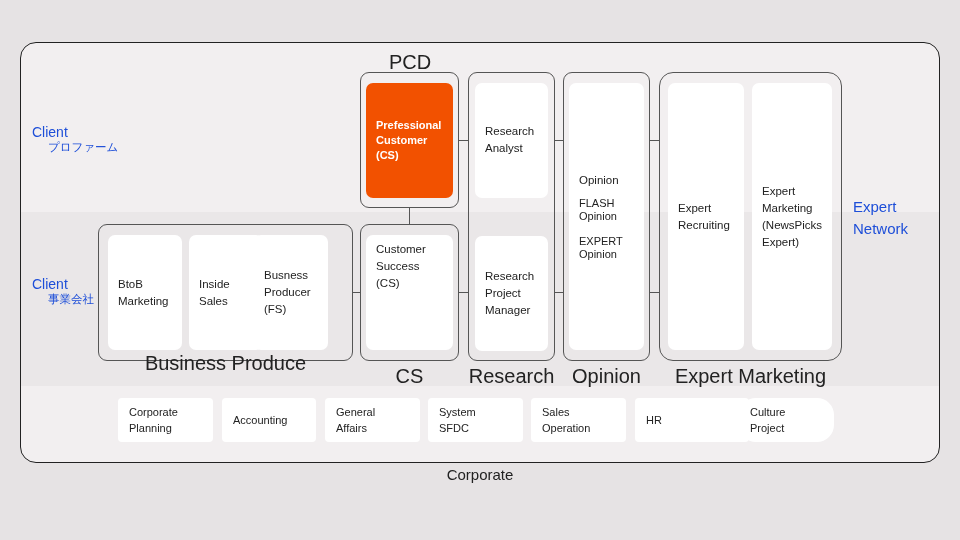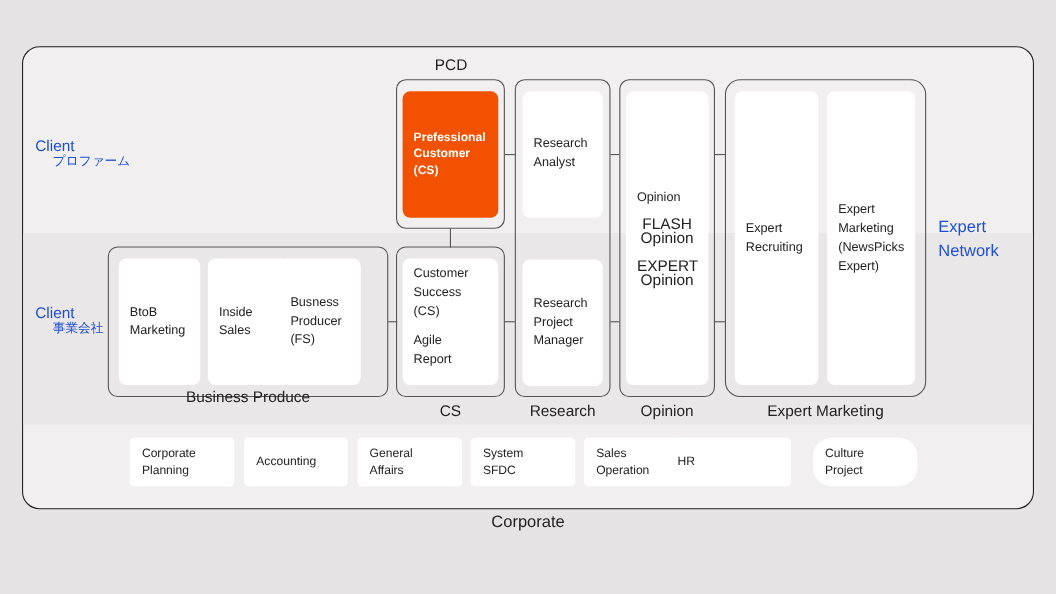--- a/index.html
+++ b/index.html
@@ -26,23 +26,23 @@
   .card {
     position: absolute; background: #ffffff; border-radius: 7px;
     font-size: 11.5px; line-height: 17px; color: #222;
     padding: 0 10px;
     display: flex; flex-direction: column; justify-content: center;
   }
   .card.top { justify-content: flex-start; }
   .card.orange {
     background: #f25100; color: #fff; font-weight: bold;
   }
-  .small { font-size: 14px; line-height: 13px; text-align: center; }
+  .small { font-size: 11px; line-height: 13px; }
   .line { position: absolute; background: #555; }
-  .grp-label { position: absolute; font-size: 14px; text-align: center; color: #222; }
+  .grp-label { position: absolute; font-size: 20px; text-align: center; color: #222; }
   .row-label { position: absolute; font-size: 14px; line-height: 16px; color: #1d4ed8; }
   .row-label .sub { font-size: 11.5px; line-height: 14px; display: block; margin-left: 16px; }
   .corp-card {
     position: absolute; top: 398px; height: 44px; background: #fff; border-radius: 4px;
     font-size: 11px; line-height: 16px; padding: 0 11px;
     display: flex; flex-direction: column; justify-content: center;
   }
   .txt { white-space: pre-line; }
 </style>
 </head>
@@ -79,22 +79,20 @@
 Producer
 (FS)</div>
 <div class="grp-label" style="left:98px; width:255px; top:352px;">Business Produce</div>
 <div class="line" style="left:353px; top:292px; width:8px; height:1.2px;"></div>
 
 <div class="group" style="left:360px; top:224px; width:99px; height:137px;"></div>
 <div class="card top" style="left:366px; top:235px; width:87px; height:115px; padding-top:6px;">
   <span class="txt">Customer
 Success
 (CS)</span>
-  <span class="txt" style="margin-top:10px;">Agile
-Report</span>
 </div>
 <div class="grp-label" style="left:360px; width:99px; top:365px;">CS</div>
 <div class="line" style="left:459px; top:140px; width:9px; height:1.2px;"></div>
 <div class="line" style="left:459px; top:292px; width:9px; height:1.2px;"></div>
 
 <div class="group" style="left:468px; top:72px; width:87px; height:289px;"></div>
 <div class="card top txt" style="left:475px; top:83px; width:73px; height:115px; padding-top:40px;">Research
 Analyst</div>
 <div class="card txt" style="left:475px; top:236px; width:73px; height:115px;">Research
 Project
@@ -126,17 +124,17 @@
 
 <div class="corp-card txt" style="left:118px; width:95px;">Corporate
 Planning</div>
 <div class="corp-card txt" style="left:222px; width:94px;">Accounting</div>
 <div class="corp-card txt" style="left:325px; width:95px;">General
 Affairs</div>
 <div class="corp-card txt" style="left:428px; width:95px;">System
 SFDC</div>
 <div class="corp-card txt" style="left:531px; width:95px;">Sales
 Operation</div>
-<div class="corp-card txt" style="left:605px; width:114px;">HR</div>
+<div class="corp-card txt" style="left:635px; width:114px;">HR</div>
 <div class="corp-card txt" style="left:739px; width:95px;border-radius:17px;">Culture
 Project</div>
 
 <div class="grp-label" style="left:380px; width:200px; top:466px; font-size:15px;">Corporate</div>
 
 </body></html>

